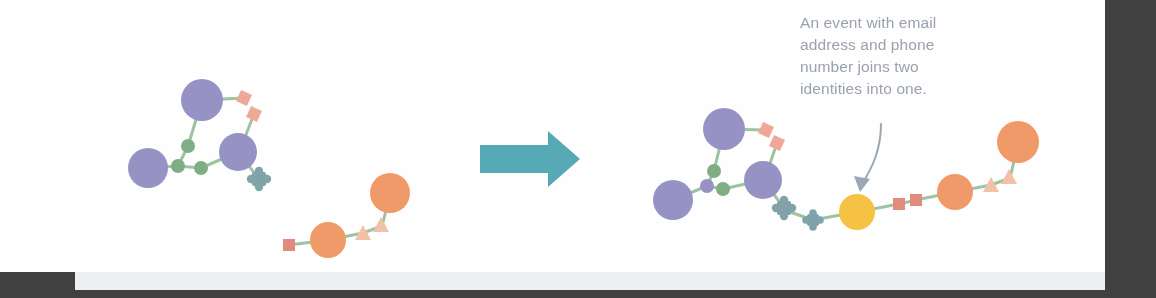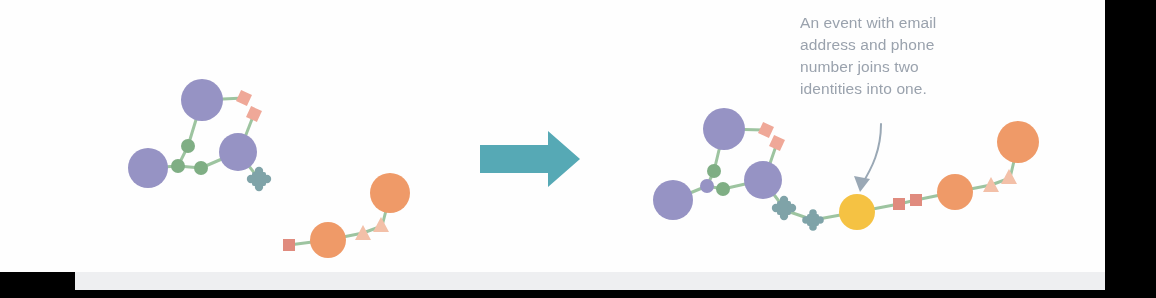--- a/index.html
+++ b/index.html
@@ -10,21 +10,21 @@
   body {
     width: 1156px;
     height: 298px;
     font-family: "Liberation Sans", sans-serif;
     overflow: hidden;
   }
   #canvas {
     position: relative;
     width: 1156px;
     height: 298px;
-    background: #000000;
+    background: #404040;
   }
   #diagram-svg {
     position: absolute;
     left: 0;
     top: 0;
     width: 1156px;
     height: 298px;
     display: block;
   }
   .annotation-text {

